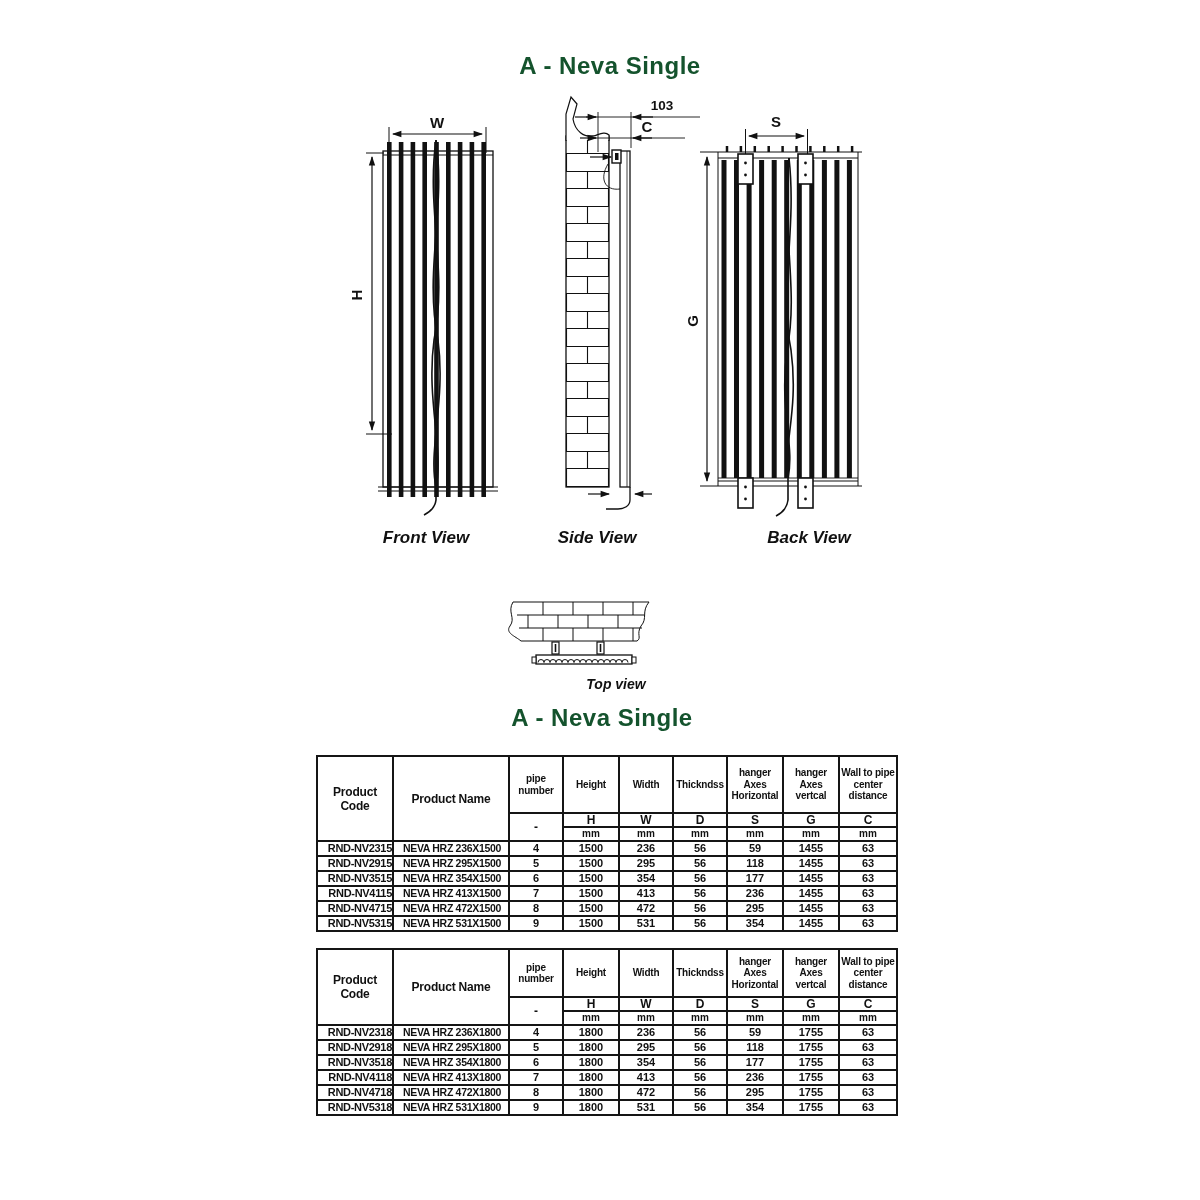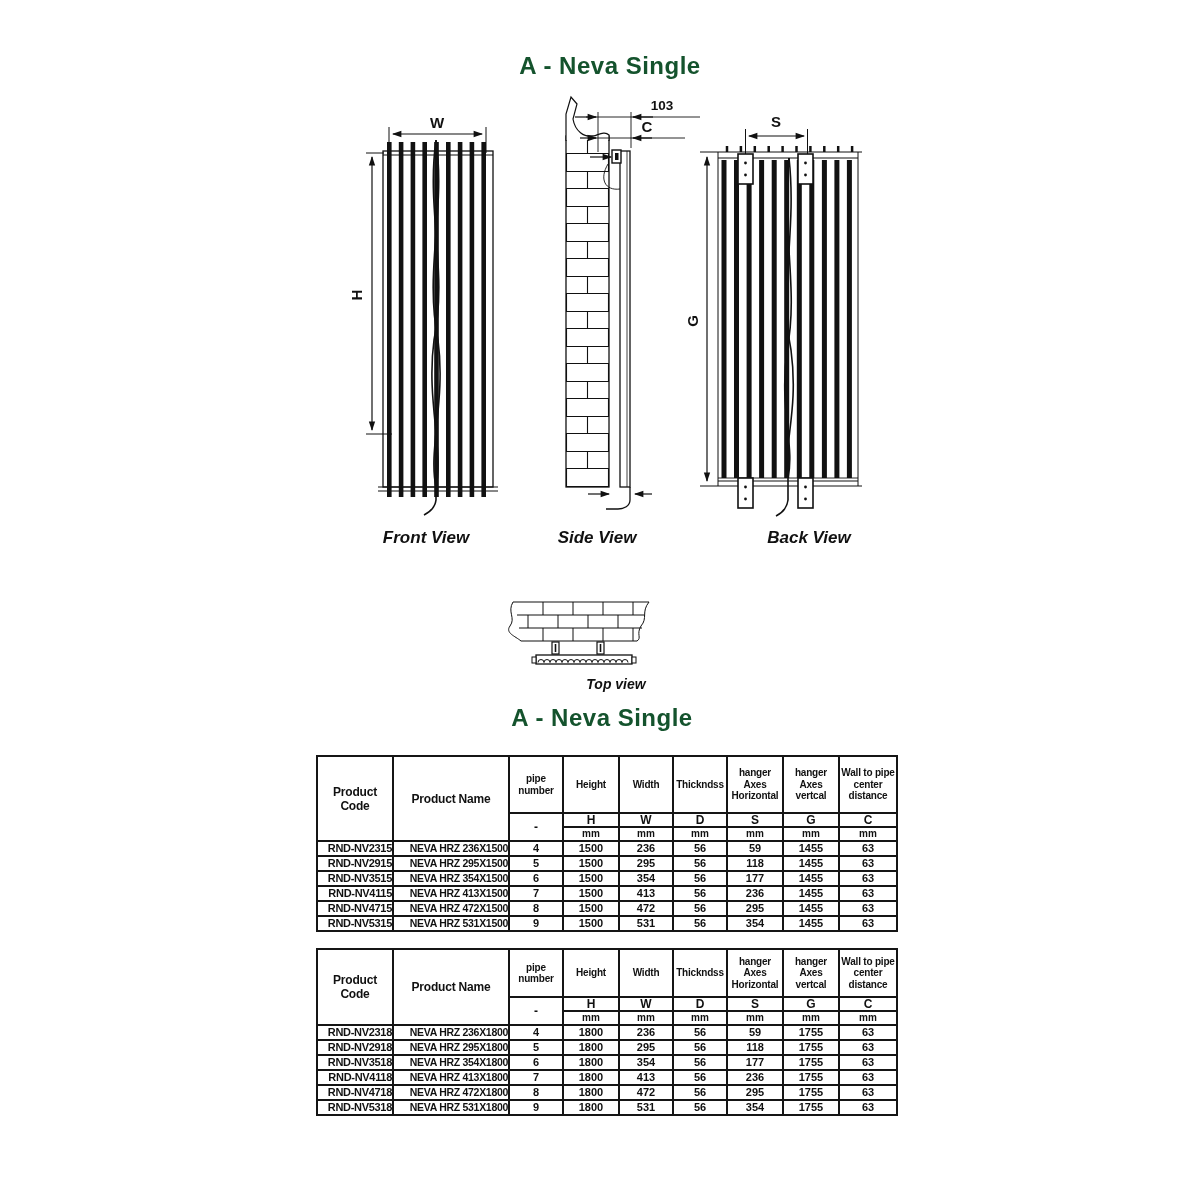--- a/index.html
+++ b/index.html
@@ -20,21 +20,21 @@
   svg text{font-family:"Liberation Sans",sans-serif;font-weight:bold;fill:#111;}
   .tablewrap{position:absolute;}
   table{border-collapse:collapse;table-layout:fixed;width:580px;color:#111;}
   td,th{border:2px solid #151515;padding:0;text-align:center;vertical-align:middle;overflow:hidden;font-weight:bold;}
   th.hs{font-size:10px;line-height:1.15;letter-spacing:-.2px;}
   th.hc{font-size:12px;letter-spacing:-.2px;}
   tr.hr2 th{font-size:12px;height:12px;line-height:1;}
   tr.hr3 th{font-size:10px;height:12px;line-height:1;border-radius:7px;}
   tbody td{font-size:11px;height:13px;line-height:1;}
   td.ccode{text-align:right;padding-left:6px;font-size:11px;letter-spacing:-.3px;}
-  td.cname{text-align:right;padding-left:2px;font-size:10.5px;letter-spacing:-.3px;}
+  td.cname{text-align:center;padding-left:2px;font-size:10.5px;letter-spacing:-.3px;}
   #t1 tr.hr1 th{height:55px;}
   #t2 tr.hr1 th{height:46px;}
 </style>
 </head>
 <body>
 
 <div class="title" style="left:610px;top:52px;">A - Neva Single</div>
 
 <svg class="abs" style="left:0;top:0;" width="1200" height="700" viewBox="0 0 1200 700">
   <defs>

